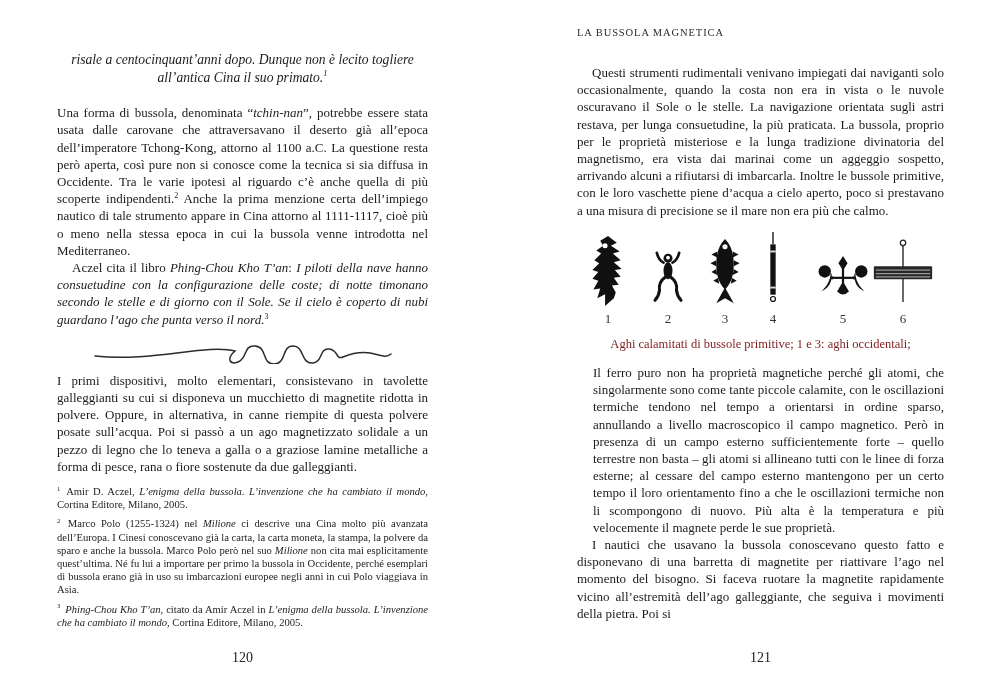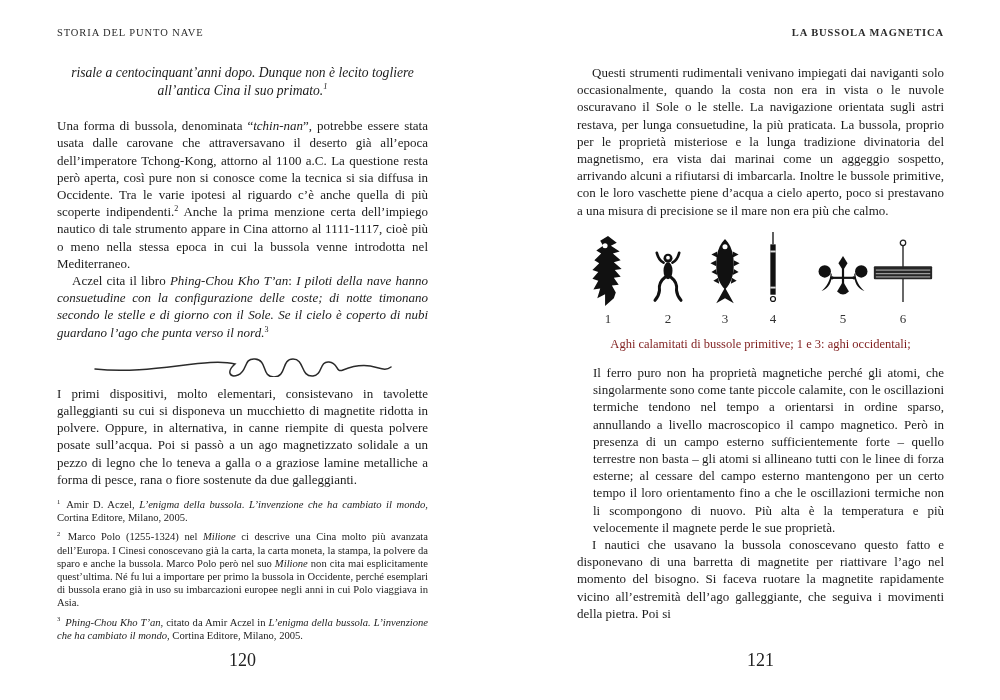--- a/index.html
+++ b/index.html
@@ -12,21 +12,21 @@
     overflow: hidden;
   }
   .page-col { position: absolute; top: 27px; }
   #left-col  { left: 57px;  width: 371px; }
   #right-col { left: 577px; width: 367px; }
 
   .running-head {
     font-size: 10.5px; letter-spacing: 0.9px; color: #2b2b2b;
     height: 13px; white-space: nowrap;
   }
-  #right-col .running-head { text-align: right; font-weight: bold; }
+  #right-col .running-head { text-align: left; }
 
   .quote-block {
     margin: 24px auto 0 auto; width: 352px;
     font-style: italic; font-size: 13.6px; line-height: 17.6px;
     text-align: center;
   }
   .body-para {
     font-size: 13px; line-height: 17.2px;
     text-align: justify; text-justify: inter-word;
     margin: 0;
@@ -40,21 +40,21 @@
 
   .footnotes { margin-top: 10px; }
   .footnote {
     font-size: 10.6px; line-height: 13.2px;
     text-align: justify; margin: 0 0 6px 0; color: #222;
   }
   .footnote sup.fnref { margin-right: 2px; }
 
   .page-number {
     position: absolute; top: 650px; text-align: center;
-    font-size: 18px; color: #222;
+    font-size: 14px; color: #222;
   }
   #left-page-number  { left: 57px;  width: 371px; }
   #right-page-number { left: 577px; width: 367px; }
 
   .figure-row { position: relative; height: 96px; margin-top: 12px; }
   .fig-cell {
     position: absolute; bottom: 0;
     display: flex; flex-direction: column; align-items: center;
     transform: translateX(-50%);
   }
@@ -65,21 +65,20 @@
     margin-top: 8px; text-align: center;
     font-size: 12.5px; line-height: 19.2px; color: #7f1d1d;
   }
   .mt-after-fig { margin-top: 10px; margin-left: 16px; }
 </style>
 </head>
 <body>
 
 <div class="page-col" id="left-col">
 
-  <div class="running-head">STORIA DEL PUNTO NAVE</div>
 
   <div class="quote-block">
     <div>risale a centocinquant’anni dopo. Dunque non è lecito togliere</div>
     <div><span>all’antica Cina il suo primato.</span><sup class="fnref">1</sup></div>
   </div>
 
   <p class="body-para mt-first"><span>Una forma di bussola, denominata “</span><span class="italic">tchin-nan</span><span>”, potrebbe essere stata usata dalle carovane che attraversavano il deserto già all’epoca dell’imperatore Tchong-Kong, attorno al 1100 a.C. La questione resta però aperta, così pure non si conosce come la tecnica si sia diffusa in Occidente. Tra le varie ipotesi al riguardo c’è anche quella di più scoperte indipendenti.</span><sup class="fnref">2</sup><span> Anche la prima menzione certa dell’impiego nautico di tale strumento appare in Cina attorno al 1111-1117, cioè più o meno nella stessa epoca in cui la bussola venne introdotta nel Mediterraneo.</span></p>
 
   <p class="body-para indent"><span>Aczel cita il libro </span><span class="italic">Phing-Chou Kho T’an</span><span>: </span><span class="italic">I piloti della nave hanno consuetudine con la configurazione delle coste; di notte timonano secondo le stelle e di giorno con il Sole. Se il cielo è coperto di nubi guardano l’ago che punta verso il nord.</span><sup class="fnref">3</sup></p>
 

